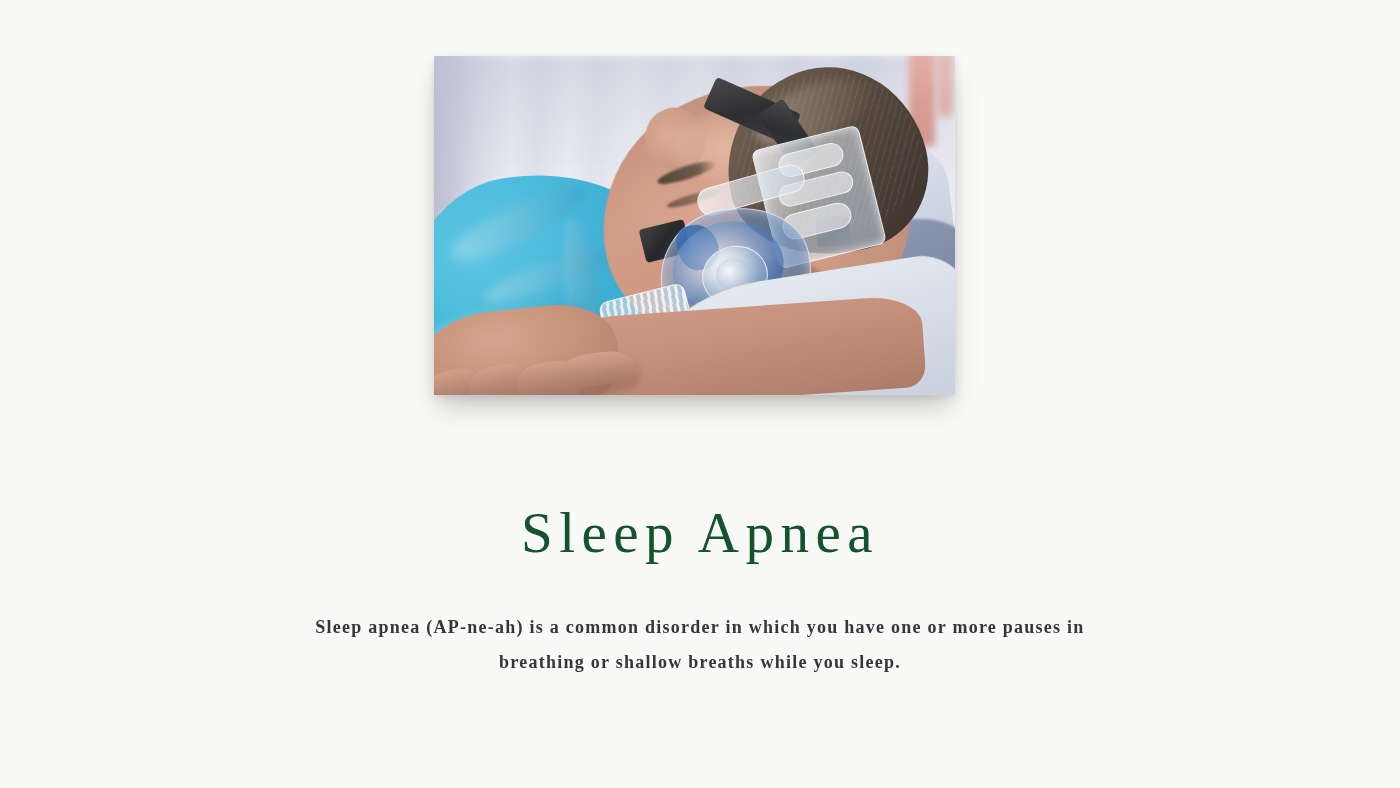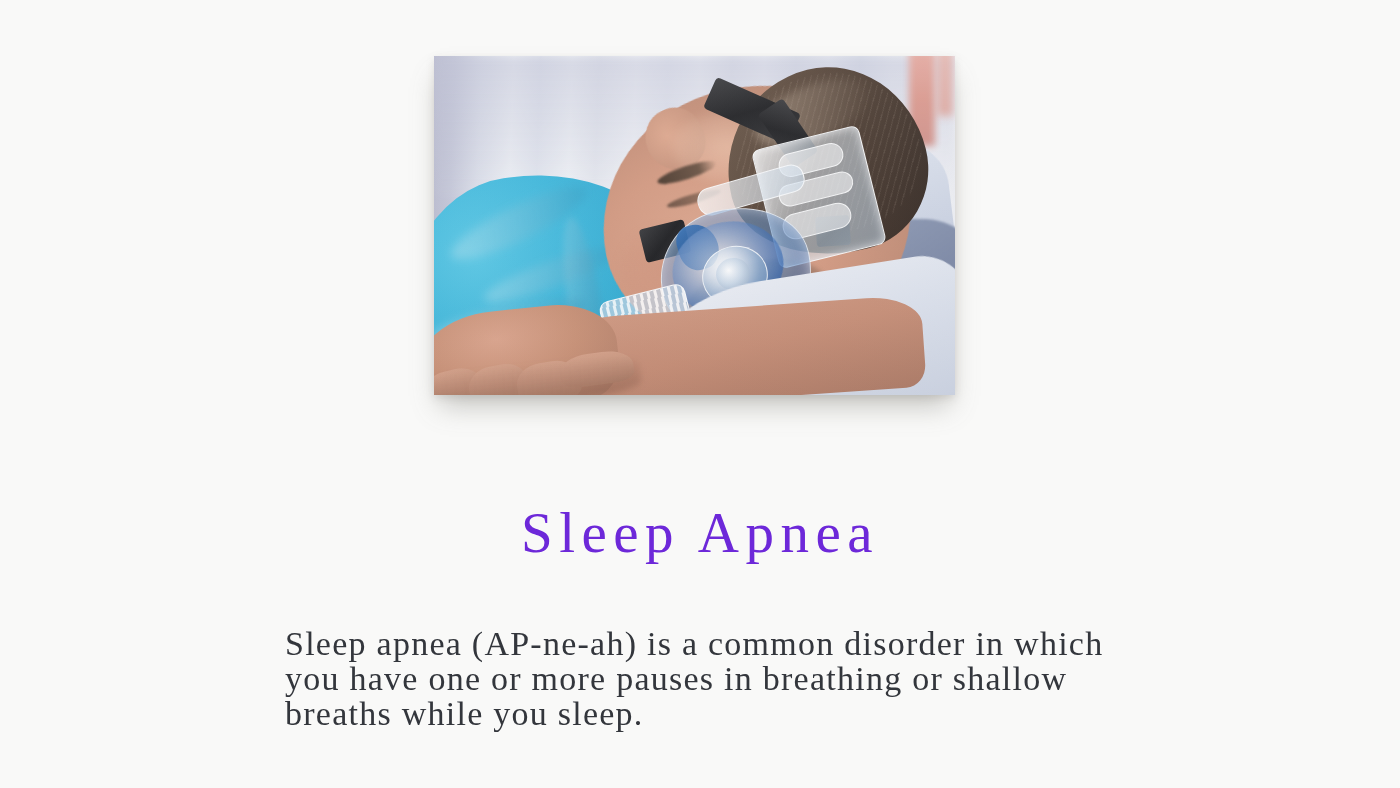--- a/index.html
+++ b/index.html
@@ -424,35 +424,35 @@
 
   
   .title {
     position: absolute;
     left: 0; right: 0;
     top: 466px;
     text-align: center;
     font-size: 57px;
     line-height: 1;
     letter-spacing: 6.5px;
-    color: #6d28d9;
+    color: #14532d;
     font-weight: 400;
   }
   .body-text {
     position: absolute;
     left: 50%;
     transform: translateX(-50%);
     top: 592px;
     width: 830px;
-    text-align: left;
-    font-size: 34px;
+    text-align: center;
+    font-size: 18px;
     line-height: 35px;
     letter-spacing: 1.25px;
     color: #33363c;
-    font-weight: 400;
+    font-weight: 700;
   }
 </style>
 </head>
 <body>
 
 <div class="slide">
 
   <div class="photo-wrap">
     <div class="photo">
 

